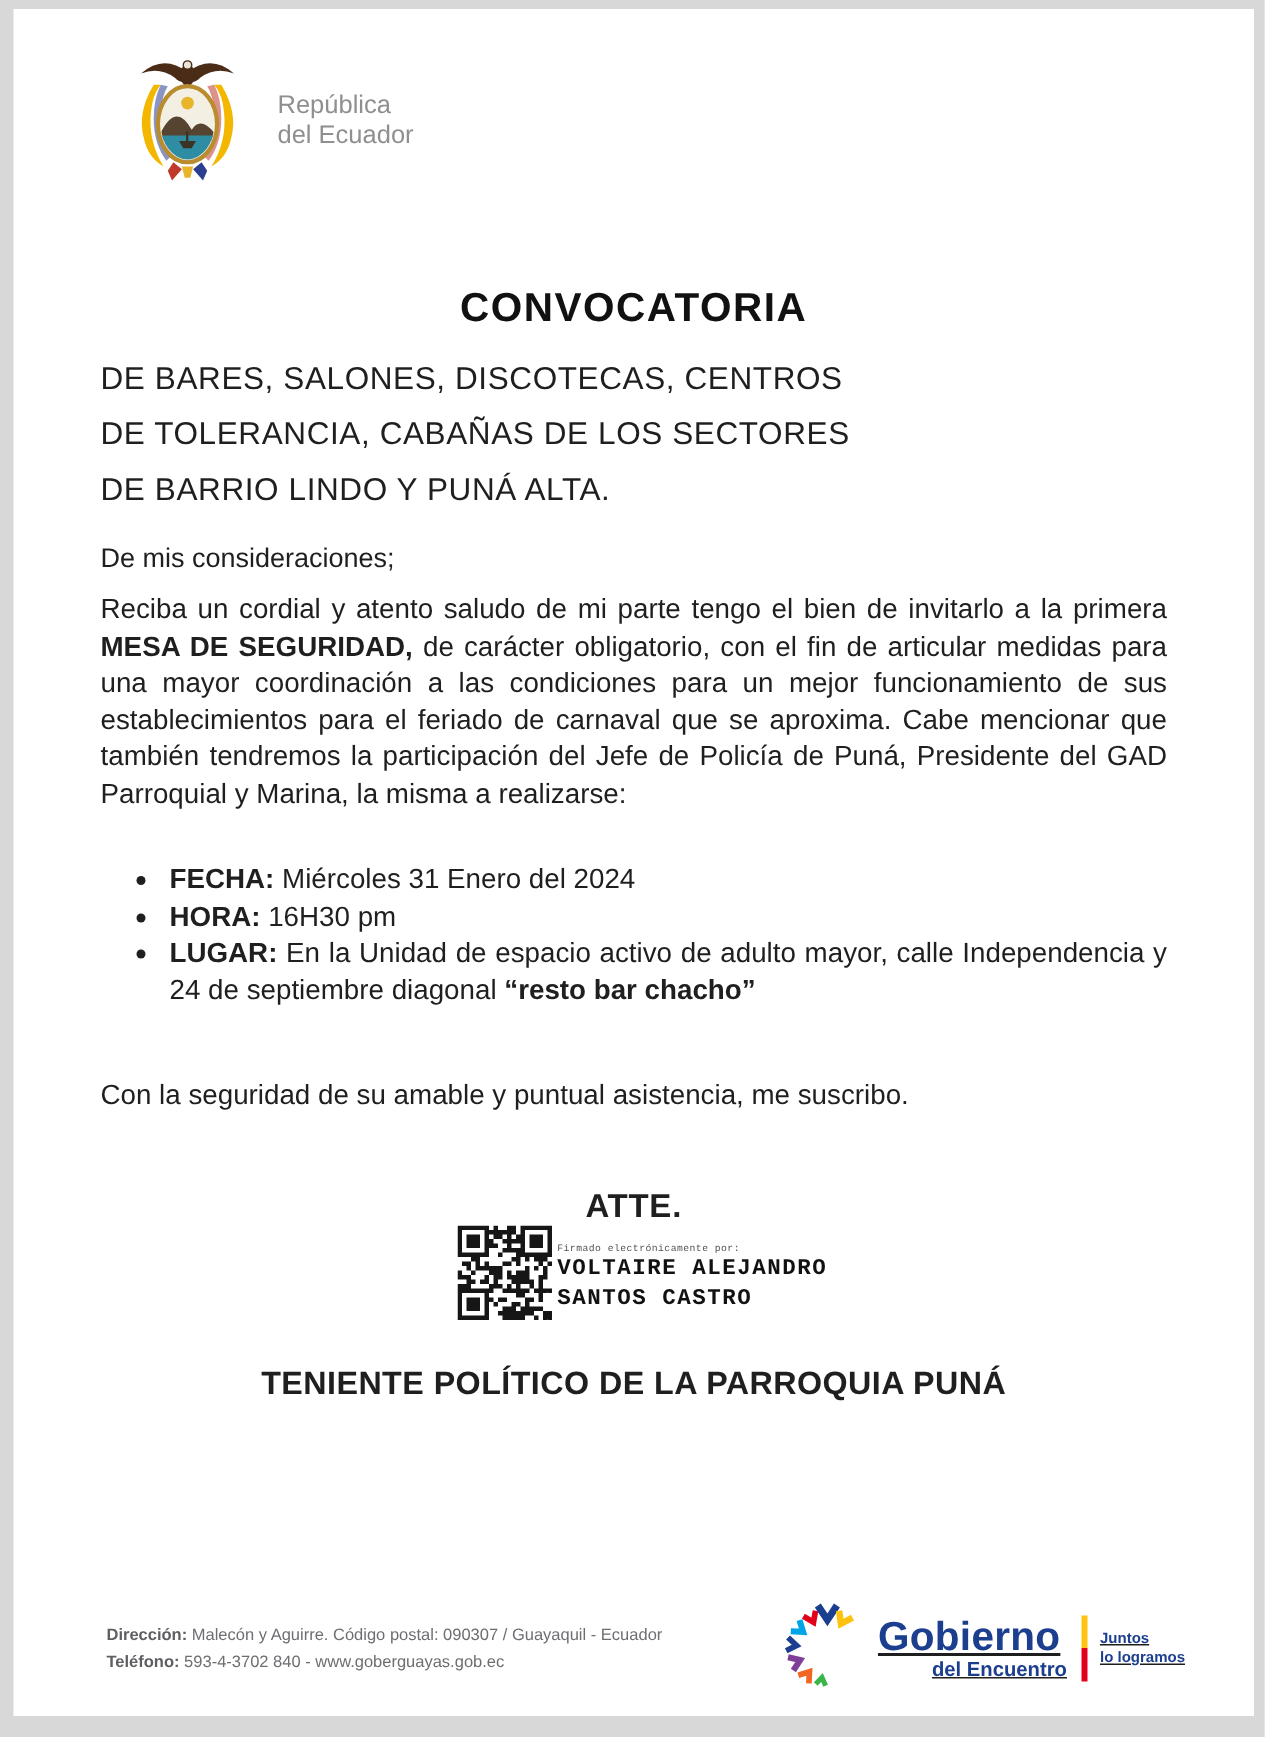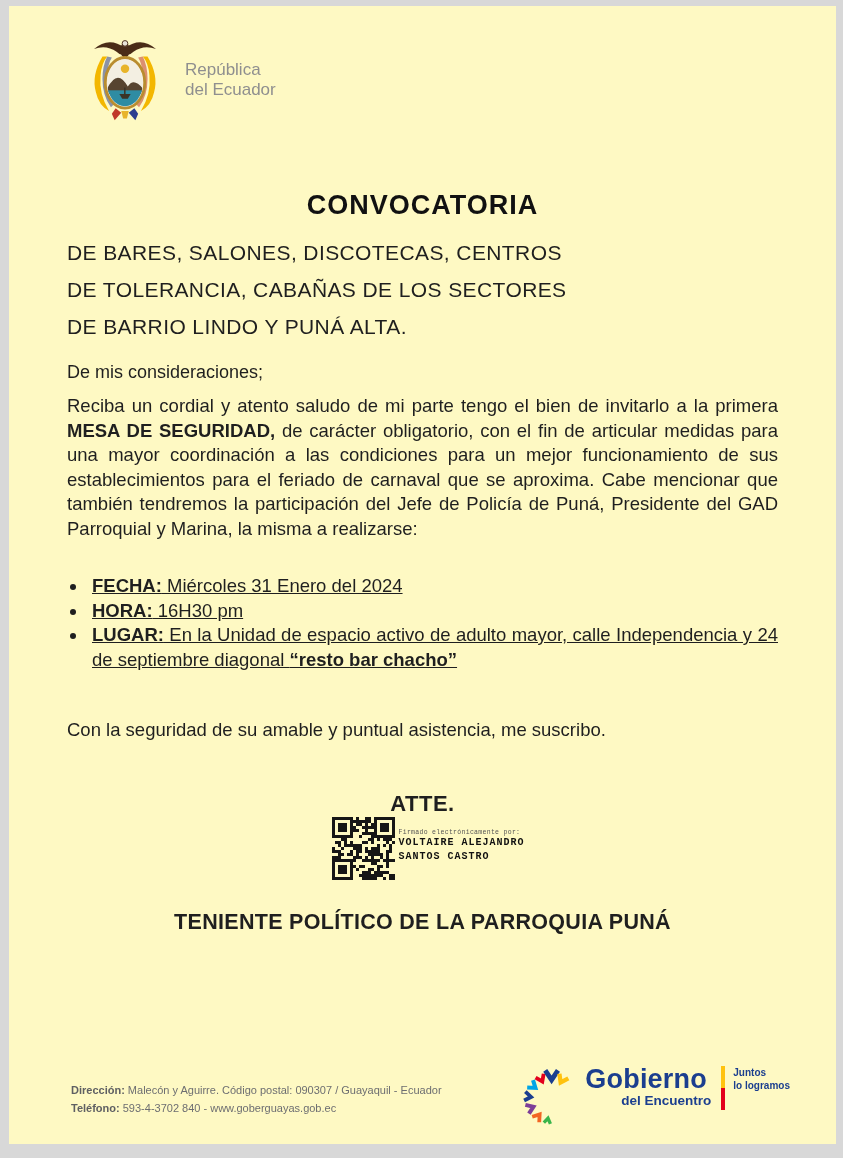--- a/index.html
+++ b/index.html
@@ -1,49 +1,49 @@
 <!DOCTYPE html>
 <html><head>
 <meta charset="utf-8">
 <style>
   * { margin: 0; padding: 0; box-sizing: border-box; }
   html,body { width: 843px; }
   body { font-family: "Liberation Sans", sans-serif; background: #cfcfcf; }
   .photo { width: 843px; height: 1158px; background: #d8d8d8; padding: 6px 7px 14px 9px; }
-  .page { position: relative; width: 100%; height: 100%; background: #fef9c3; overflow: hidden; color: #1f1f1f; }
+  .page { position: relative; width: 100%; height: 100%; background: #ffffff; overflow: hidden; color: #1f1f1f; }
 
   
   .doc-header { display: flex; justify-content: space-between; align-items: flex-start; padding: 28px 50px 0 64px; }
   .brand { display: flex; gap: 8px; }
   .brand-text { padding-top: 26px; font-size: 17px; line-height: 1.18; color: #8f8f8f; }
   .gov-title { margin-top: 40px; font-size: 21px; font-weight: bold; letter-spacing: 0.6px; color: #24408e; }
 
   
   .content { padding: 0 58px; }
   .doc-title { margin-top: 64px; text-align: center; font-size: 27px; font-weight: bold; letter-spacing: 1px; color: #111; }
   .salutation { margin-top: 27px; font-size: 21px; font-weight: bold; }
   .addressee { margin-top: 13px; font-size: 21px; font-weight: normal; line-height: 37px; letter-spacing: 0.4px; }
   .greeting { margin-top: 17px; font-size: 18px; }
   .body-par { margin-top: 11px; font-size: 18.5px; line-height: 24.5px; text-align: justify; }
-  .detail-list { margin: 33px 0 0 21px; text-decoration: underline; }
+  .detail-list { margin: 33px 0 0 42px; }
   .detail-list li { font-size: 18.5px; line-height: 24.5px; text-align: justify; padding-left: 4px; }
   .closing { margin-top: 47px; font-size: 18.5px; }
   .atte { margin-top: 50px; text-align: center; font-size: 22px; font-weight: bold; letter-spacing: 0.5px; }
   .signature { margin-top: 0px; display: flex; justify-content: center; transform: translateX(6px); }
   .qr-box { width: 63px; height: 63px; }
   .sig-text { margin-left: 3px; padding-top: 12px; font-family: "Liberation Mono", monospace; }
   .sig-small { font-size: 6.5px; color: #555; letter-spacing: 0.3px; }
-  .sig-name { font-size: 10px; font-weight: bold; line-height: 1.35; letter-spacing: 1px; color: #111; }
+  .sig-name { font-size: 15px; font-weight: bold; line-height: 1.35; letter-spacing: 1px; color: #111; }
   .office-title { margin-top: 30px; text-align: center; font-size: 21.5px; font-weight: bold; letter-spacing: 0.3px; }
 
   
   .doc-footer { position: absolute; left: 0; right: 0; bottom: 12px; display: flex; justify-content: space-between; align-items: center; padding: 0 46px 0 62px; }
   .footer-text { font-size: 11px; line-height: 1.65; color: #6d6e71; }
   .footer-text b { color: #5e5f62; }
-  .footer-logo { display: flex; align-items: flex-start; gap: 0; }
+  .footer-logo { display: flex; align-items: center; gap: 0; text-decoration: underline; }
   .brand-col { display: flex; flex-direction: column; }
   .gob-word { font-size: 27px; font-weight: bold; color: #1b3e8f; letter-spacing: 0.2px; line-height: 1; }
   .gob-sub { font-size: 13.5px; font-weight: bold; color: #1b3e8f; margin: 1px 0 0 36px; line-height: 1; }
   .logo-bar { width: 4px; height: 44px; margin: 0 8px 0 10px; background: linear-gradient(#ffc20e 0 50%, #e3001b 50% 100%); }
   .slogan-col { font-size: 10px; font-weight: bold; color: #1b3e8f; line-height: 1.3; }
 </style>
 </head>
 <body>
 
 <div class="photo">

